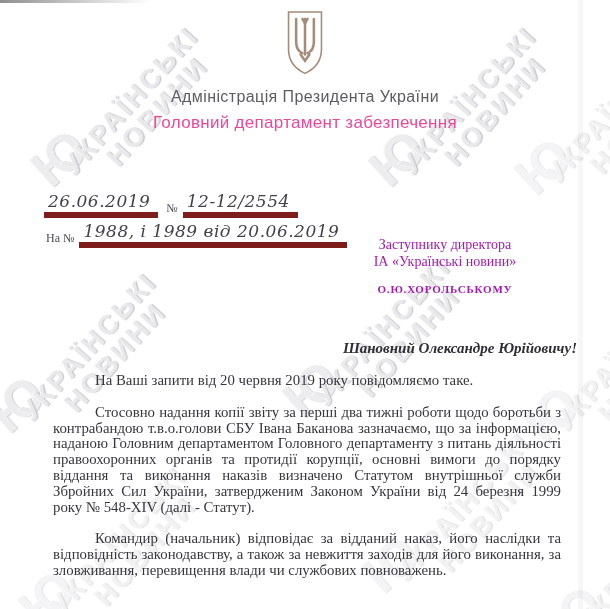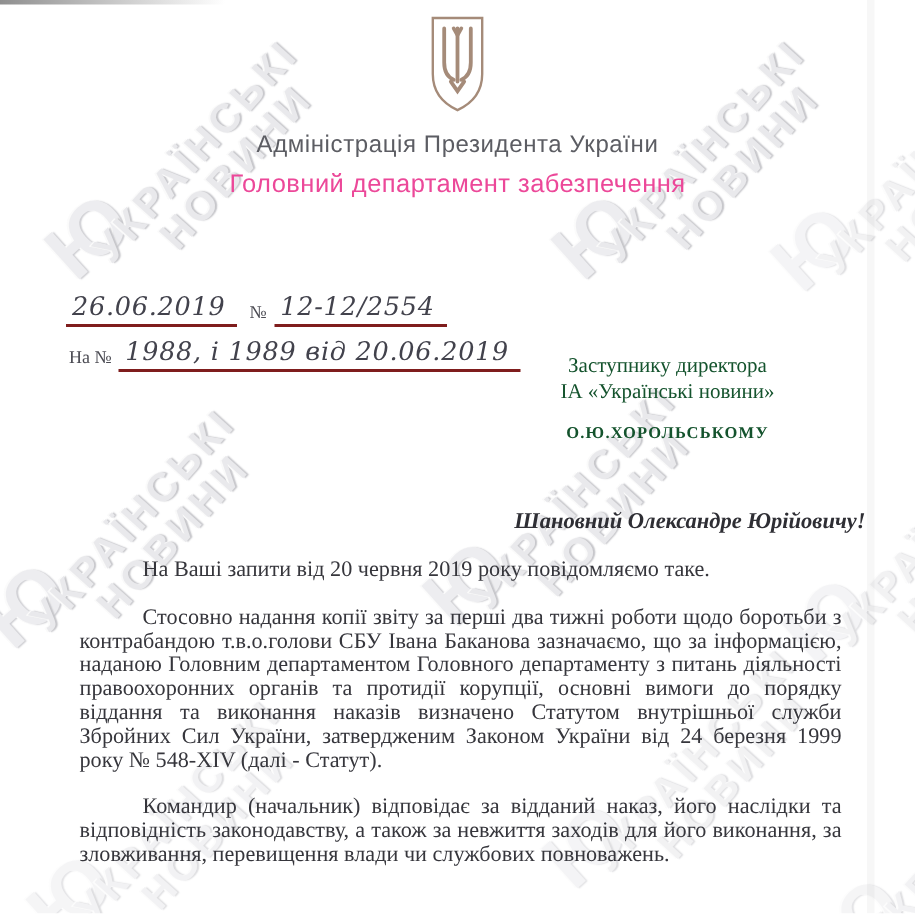--- a/index.html
+++ b/index.html
@@ -34,26 +34,26 @@
     font-family:"Liberation Sans",sans-serif;color:#5c5d63;}
   .emblem{display:block;margin:0 auto;}
   .org-title{font-size:16px;letter-spacing:.4px;margin-top:12px;}
   .dept-line{font-size:17px;letter-spacing:.3px;margin-top:7px;color:#ec4899;}
   
   .ref{position:absolute;left:44px;top:192px;color:#45454f;}
   .ref-row{display:flex;align-items:flex-end;height:26px;}
   .ref-row + .ref-row{margin-top:4px;margin-left:2px;}
   .hand{font-family:"DejaVu Serif",serif;font-style:italic;font-size:17px;
     color:#42424c;letter-spacing:.5px;white-space:nowrap;}
-  .uline{border-bottom:2px solid #7f1d1d;padding:0 8px 1px 4px;}
+  .uline{border-bottom:6px solid #7f1d1d;padding:0 8px 1px 4px;}
   .ref-lbl{font-family:"Liberation Serif",serif;font-size:12px;color:#4a4a52;
     padding:0 5px 2px 8px;white-space:nowrap;}
   
   .recipient{position:absolute;left:323px;top:236px;width:244px;text-align:center;
-    color:#14532d;font-size:14px;line-height:17px;}
+    color:#a21caf;font-size:14px;line-height:17px;}
   .recipient-name{font-weight:bold;font-size:11px;letter-spacing:.8px;margin-top:11px;}
   
   .body{position:absolute;left:37px;top:340px;width:540px;color:#36363c;}
   .salutation{text-align:right;font-weight:bold;font-style:italic;
     font-size:15px;margin:0 0 15px 0;color:#2e2e34;}
   .body p{margin:16px;text-align:justify;text-indent:42px;
     font-size:14.8px;line-height:15.8px;}
 </style>
 </head>
 <body>

